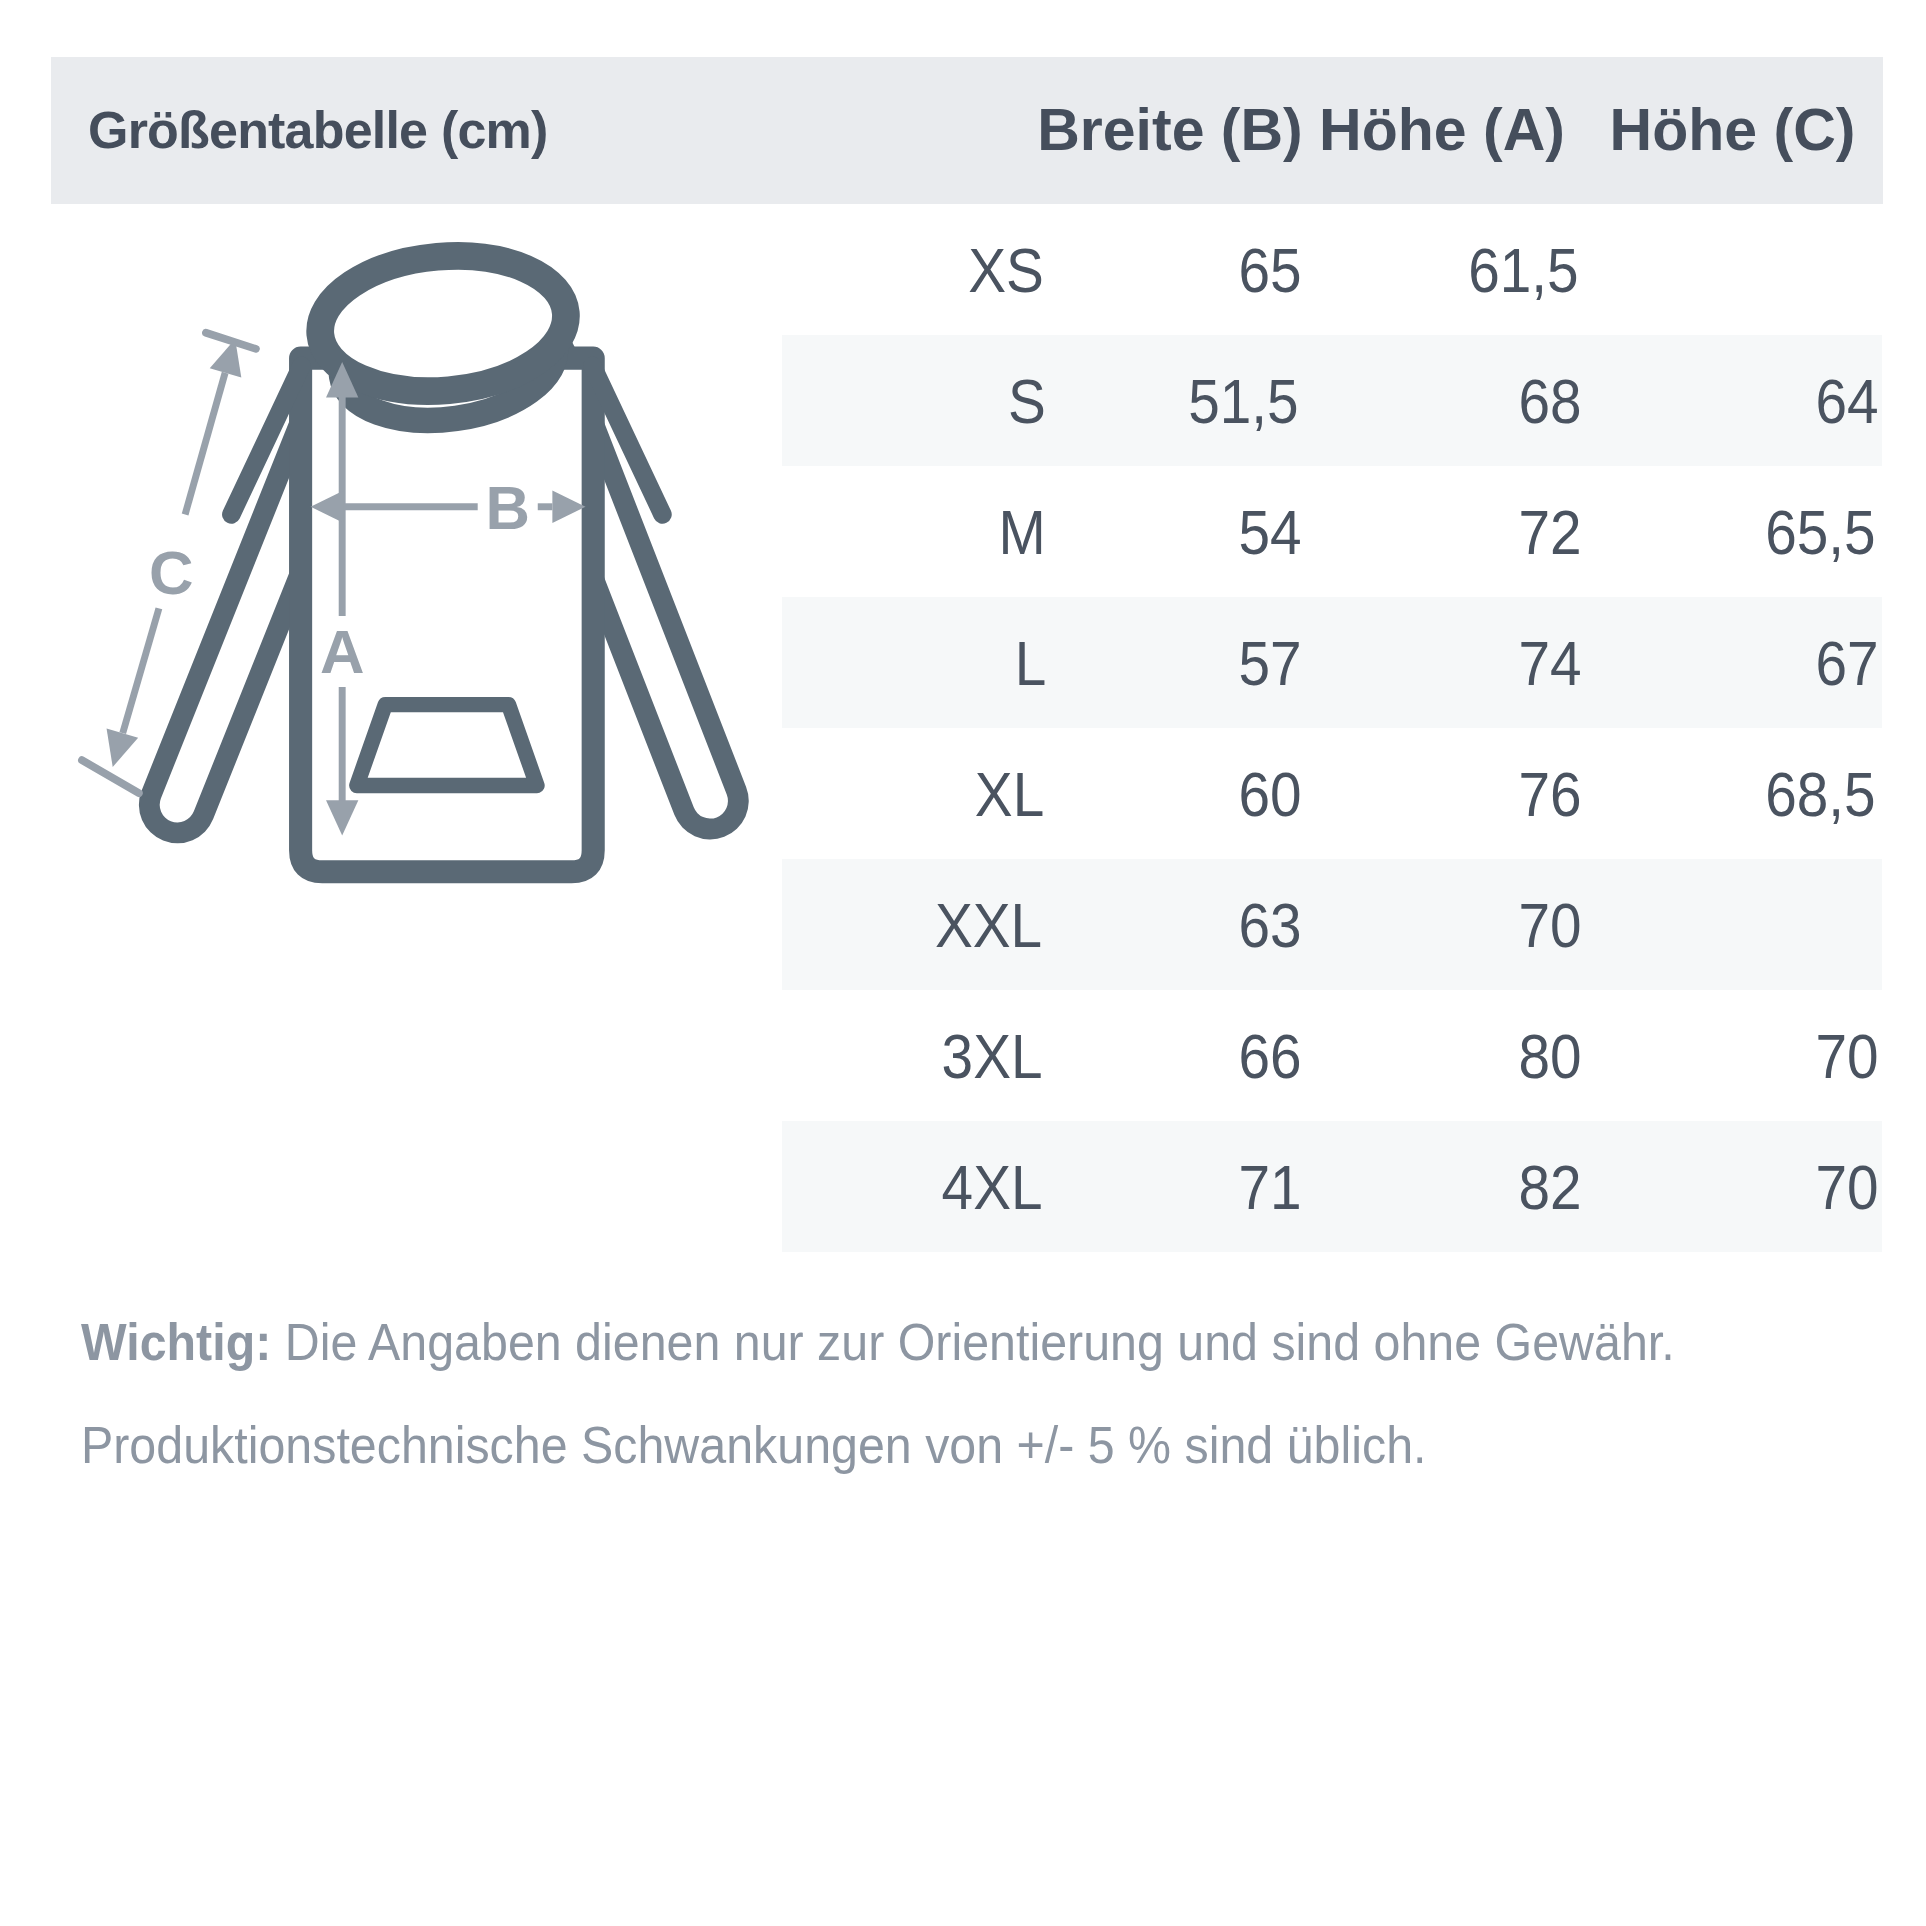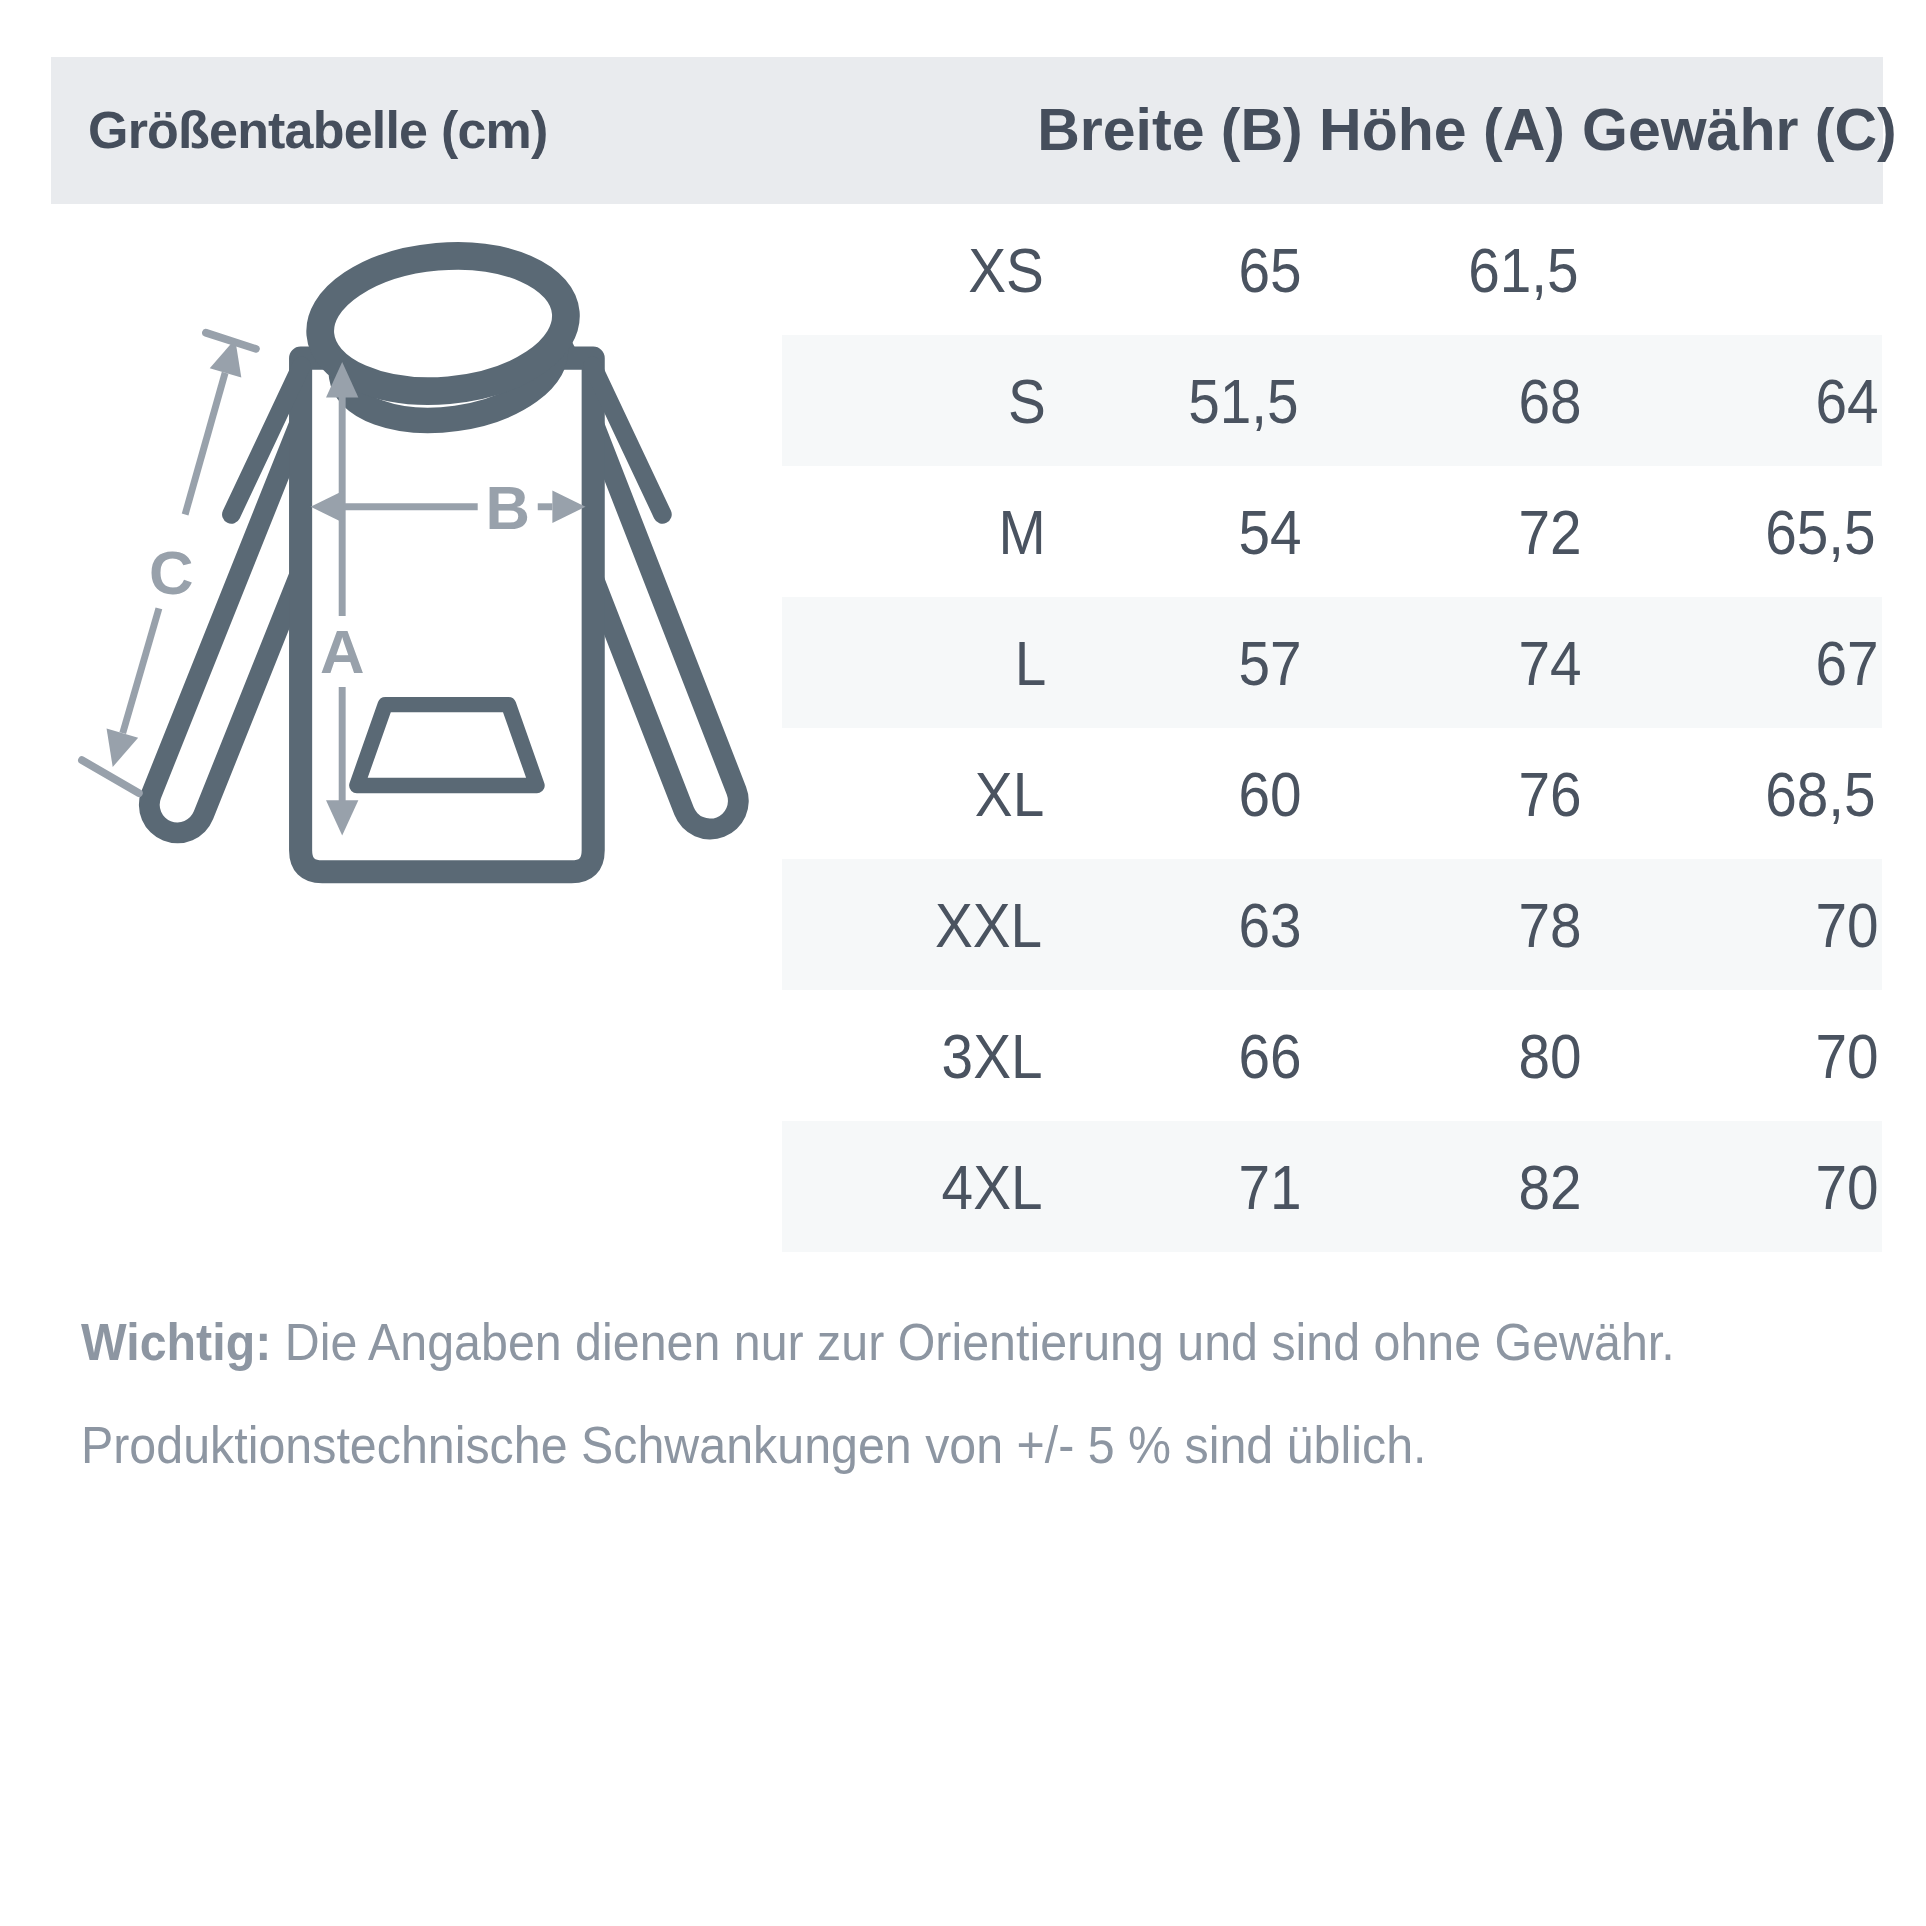--- a/index.html
+++ b/index.html
@@ -60,21 +60,21 @@
 </style>
 </head>
 <body>
 
 <div class="canvas">
 
   <div class="header-band">
     <div class="header-title">Größentabelle (cm)</div>
     <div class="header-col hc-a">Höhe (A)</div>
     <div class="header-col hc-b">Breite (B)</div>
-    <div class="header-col hc-c">Gewähr (C)</div>
+    <div class="header-col hc-c">Höhe (C)</div>
   </div>
 
   <svg class="hoodie-svg" viewBox="0 0 1000 900" xmlns="http://www.w3.org/2000/svg">
 
     <g>
       <path d="M400,200 L170,775" stroke="#5a6975" stroke-width="100" stroke-linecap="round" fill="none"></path>
       <path d="M400,200 L170,775" stroke="#ffffff" stroke-width="46" stroke-linecap="round" fill="none"></path>
       <path d="M640,200 L862,770" stroke="#5a6975" stroke-width="100" stroke-linecap="round" fill="none"></path>
       <path d="M640,200 L862,770" stroke="#ffffff" stroke-width="46" stroke-linecap="round" fill="none"></path>
     </g>
@@ -191,23 +191,20 @@
         </div>
     </div>
     <div class="size-row">
       <div class="cell">
           <span>XXL</span>
         </div>
       <div class="cell">
           <span>63</span>
         </div>
       <div class="cell">
-          <span>78</span>
-        </div>
-      <div class="cell">
           <span>70</span>
         </div>
     </div>
     <div class="size-row">
       <div class="cell">
           <span>3XL</span>
         </div>
       <div class="cell">
           <span>66</span>
         </div>

